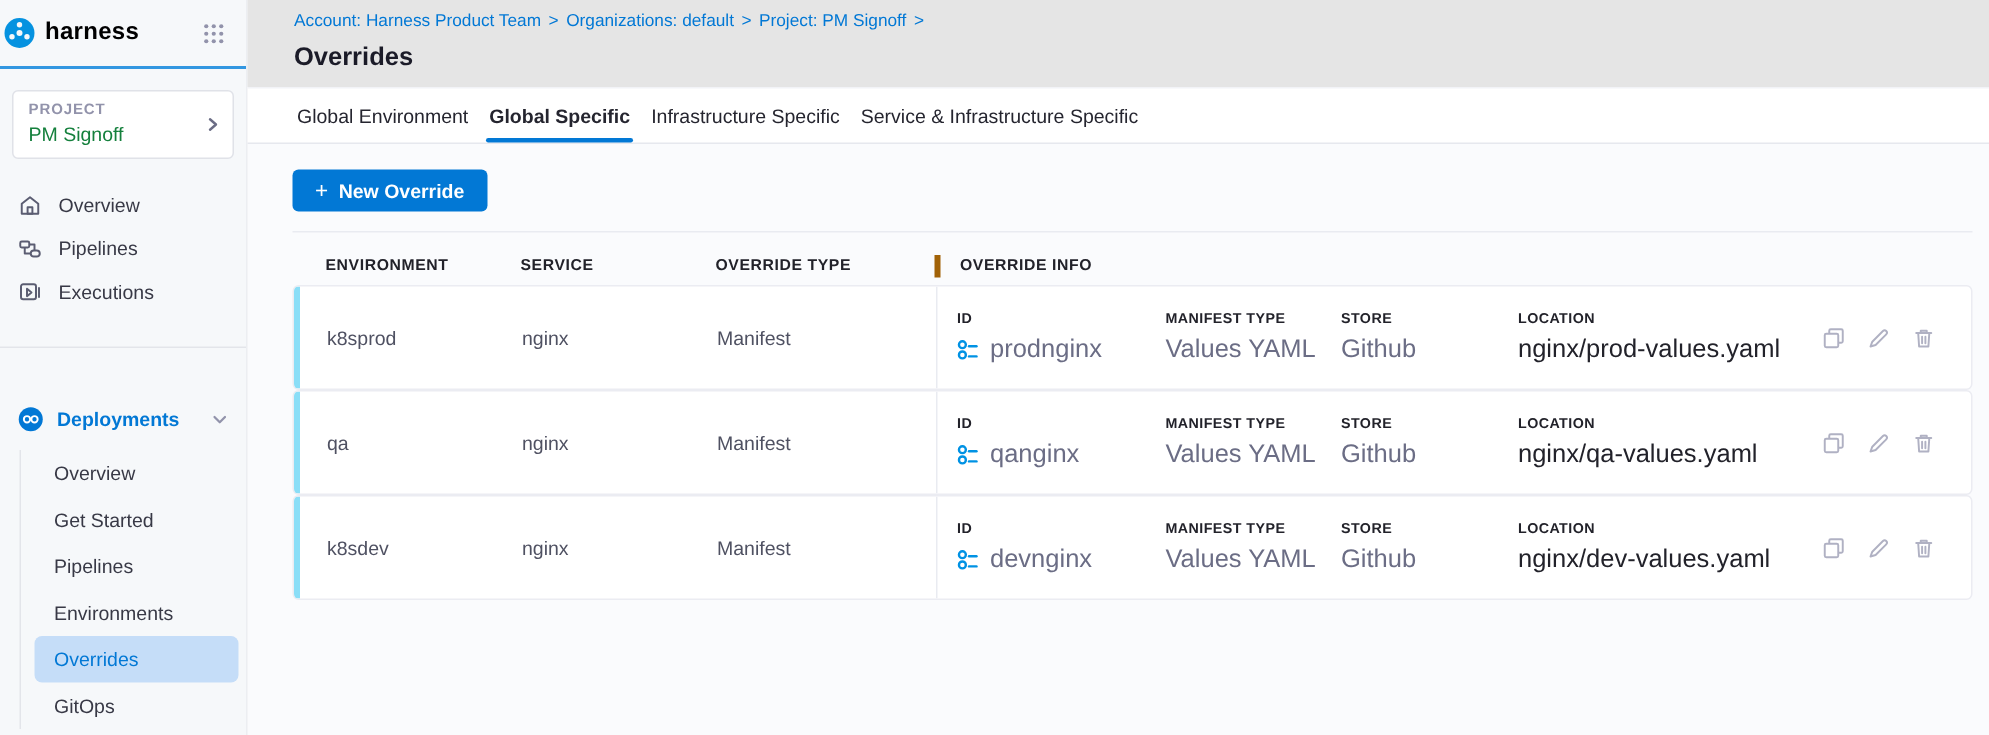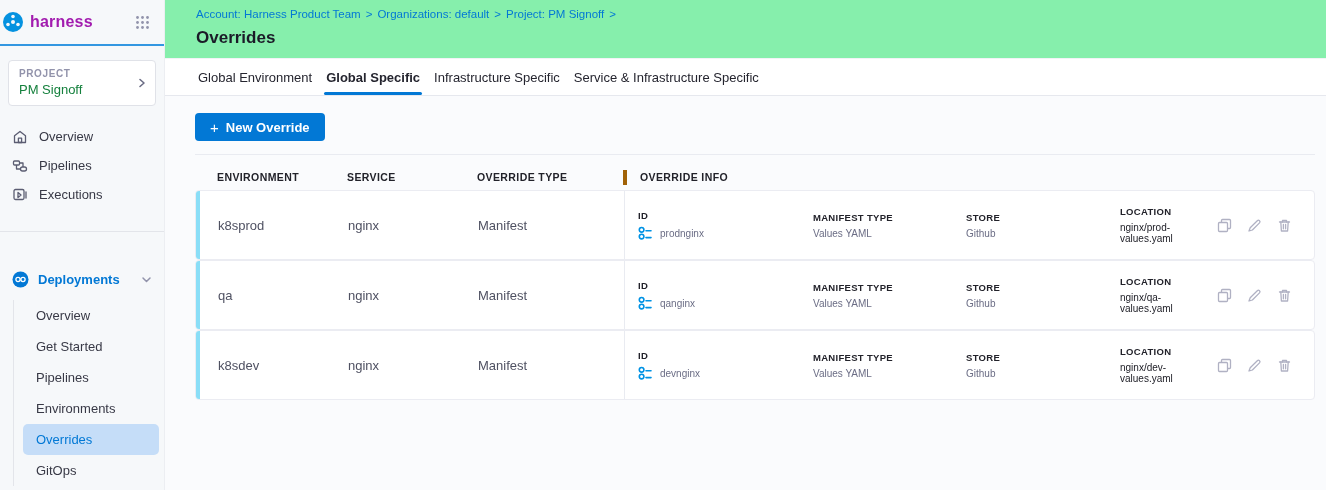--- a/index.html
+++ b/index.html
@@ -6,41 +6,41 @@
   html,body { width:1326px; height:490px; overflow:hidden; background:#fff;
     font-family:"Liberation Sans", sans-serif; -webkit-font-smoothing:antialiased; }
   body { display:flex; }
 
   
   .sidebar { width:165px; min-width:165px; height:490px; background:#f6f8fa;
     border-right:1px solid #eceef2; display:flex; flex-direction:column; }
   .logo-row { height:46px; display:flex; align-items:center; justify-content:space-between;
     padding:0 14px 0 2px; border-bottom:2px solid #3397e1; }
   .logo-left { display:flex; align-items:center; gap:4px; }
-  .logo-word { font-size:16px; font-weight:700; color:#a21caf; letter-spacing:.2px; }
+  .logo-word { font-size:16px; font-weight:700; color:#000000; letter-spacing:.2px; }
   .project-card { margin:14px 8px 0; background:#fff; border:1px solid #e0e2e8;
     border-radius:4px; padding:7px 22px 8px 10px; position:relative; cursor:pointer; }
   .project-label { font-size:10px; font-weight:700; letter-spacing:.6px; color:#9293ab; }
   .project-name { font-size:13px; color:#15803d; margin-top:3px; }
   .project-chev { position:absolute; right:8px; top:50%; transform:translateY(-50%); display:flex; }
   .nav { margin-top:16px; }
   .nav-item { display:flex; align-items:center; gap:11px; padding:7px 12px;
     font-size:13px; color:#383946; cursor:pointer; height:29px; }
   .side-divider { border-top:1px solid #e3e5ea; margin-top:22px; }
   .module-item { display:flex; align-items:center; gap:9px; padding:0 12px;
     margin-top:30px; height:34px; color:#0278d5; font-weight:700; font-size:13px; cursor:pointer; }
   .module-item .chev-down { margin-left:auto; display:flex; }
   .submenu { margin:4px 0 0 13px; border-left:1px solid #e3e5ea; }
   .submenu-item { font-size:13px; color:#383946; height:31px; display:flex;
     align-items:center; padding-left:22px; cursor:pointer; }
   .submenu-item.active { background:#c5ddf8; color:#0278d5; border-radius:5px;
     margin:0 5px 0 9px; padding-left:13px; }
 
   
-  .main { flex:1; display:flex; flex-direction:column; min-width:0; background:#86efac; }
+  .main { flex:1; display:flex; flex-direction:column; min-width:0; background:#e5e5e5; }
   .page-header { padding:8px 0 0 31px; }
   .breadcrumb { font-size:11.5px; color:#0278d5; display:flex; gap:5px; align-items:center; }
   .breadcrumb span { cursor:pointer; }
   .page-title { font-size:17px; font-weight:700; color:#1b1b28; margin:8px 0 10px; }
   .tabbar { display:flex; gap:14px; padding-left:33px; border-bottom:1px solid #e6e8ee;
     border-top:1px solid #f2f3f7; background:#fff; }
   .tab { padding:11px 0 10px; font-size:13px; color:#25252f; position:relative;
     cursor:pointer; white-space:nowrap; }
   .tab.active { font-weight:700; }
   .tab.active::after { content:""; position:absolute; left:-2px; right:-2px; bottom:0;
@@ -57,26 +57,26 @@
   .table-head { margin-top:9px; padding-left:22px; font-size:10.5px; font-weight:700;
     color:#22222a; letter-spacing:.4px; height:26px; }
   .table-head .col-info { border-left:4px solid #a16207; padding-left:13px; height:15px;
     display:flex; align-items:center; }
 
   .row-card { position:relative; background:#fff; border:1px solid #ebecf2; border-radius:4px;
     height:70px; padding-left:22px; overflow:hidden; cursor:pointer; }
   .row-accent { position:absolute; left:0; top:0; bottom:0; width:4px; background:#8adef7; }
   .cell { font-size:13px; color:#4f5162; }
   .info-section { display:flex; align-items:center; align-self:stretch;
-    border-left:1px solid #e9ebf1; padding-left:13px; height:100%;gap:36px; }
+    border-left:1px solid #e9ebf1; padding-left:13px; height:100%; }
   .info-block { display:flex; flex-direction:column; gap:5px; justify-content:center; }
   .w-id { width:139px; } .w-mt { width:117px; } .w-st { width:118px; }
   .w-loc { flex:1; min-width:0; }
   .info-label { font-size:9.5px; font-weight:700; color:#22222a; letter-spacing:.3px; }
-  .info-value { font-size:10px; color:#6b6d85; }
+  .info-value { font-size:17px; color:#6b6d85; }
   .info-value.dark { color:#22222a; }
   .id-line { display:flex; align-items:center; gap:7px; }
   .row-actions { display:flex; align-items:center; gap:15px; margin:0 24px 0 8px; }
   .act { display:flex; cursor:pointer; }
   svg { display:block; }
 </style>
 </head>
 <body>
 
 <aside class="sidebar">

